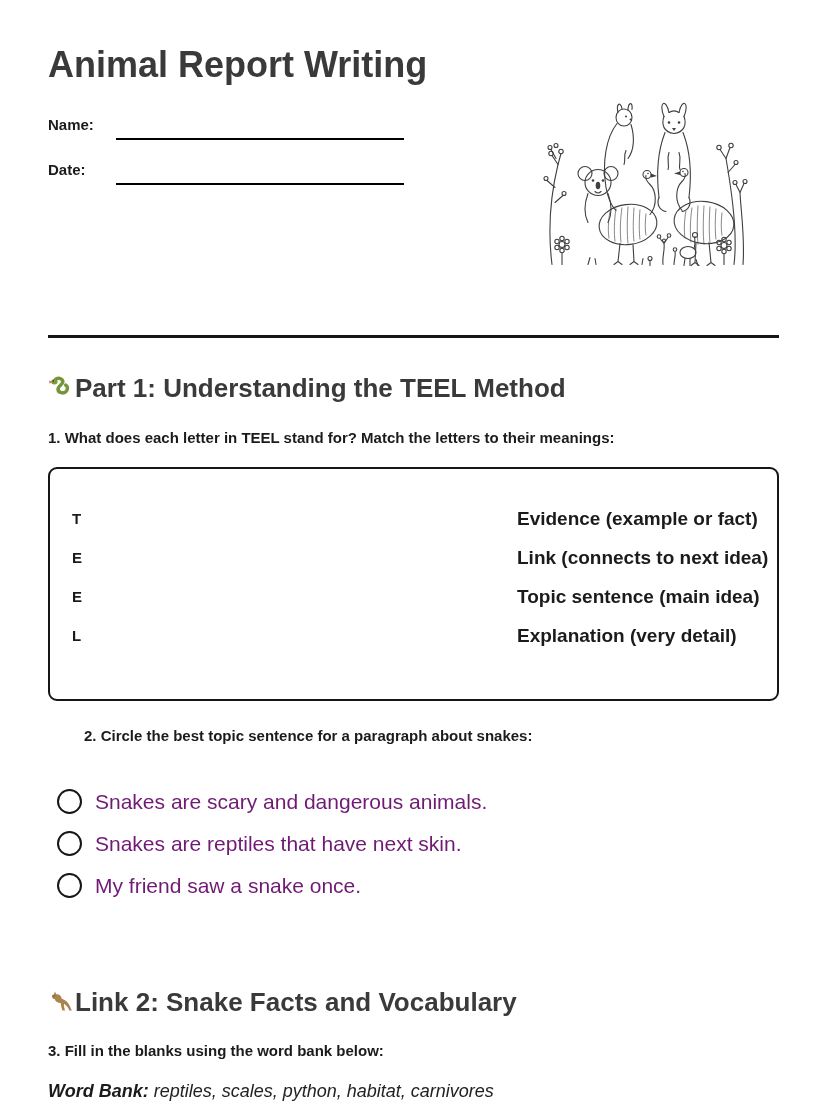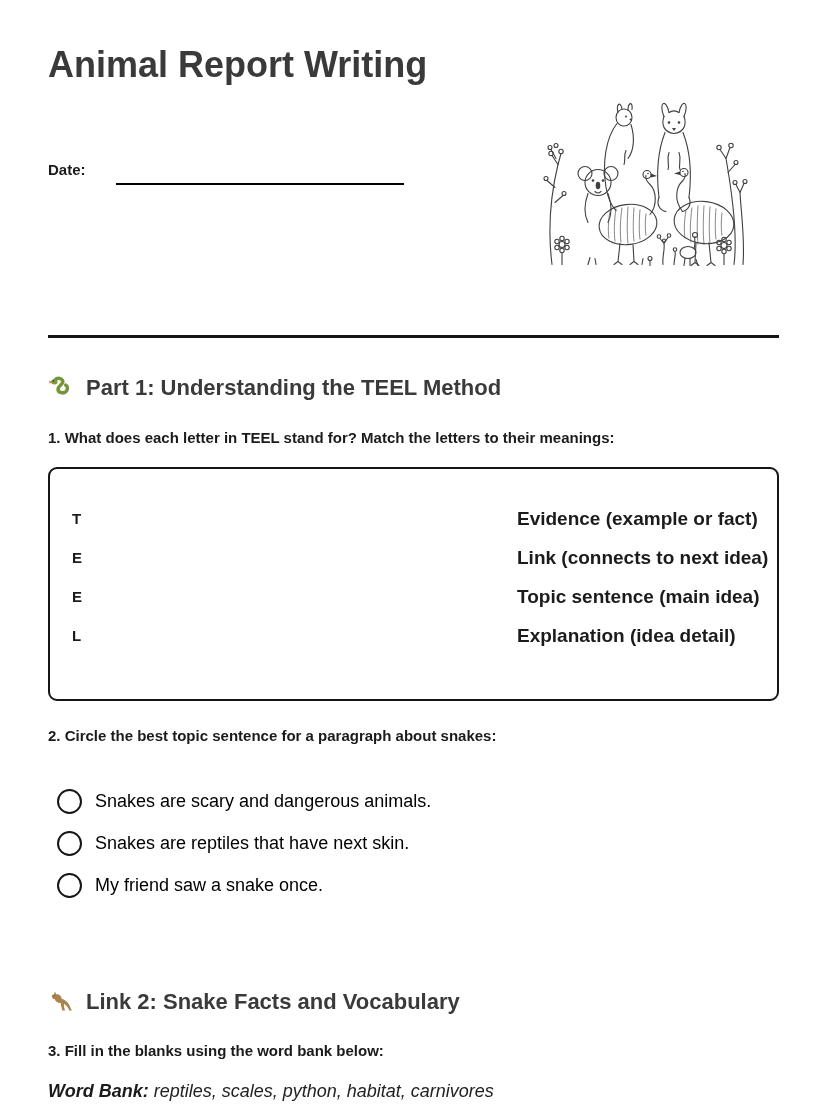--- a/index.html
+++ b/index.html
@@ -54,39 +54,38 @@
     left: 48px;
     top: 335px;
     width: 731px;
     border-top: 3px solid #161616;
   }
   .part-heading {
     position: absolute;
     left: 48px;
     display: flex;
     align-items: center;
-    gap: 11px;
-    font-size: 22px;
+    font-size: 26px;
     font-weight: 700;
     color: #3a3a3a;
     line-height: 32px;
   }
   .part-heading.p1 { top: 372px; }
   .part-heading.p2 { top: 986px; }
   .emoji-icon { flex: none; display: inline-flex; }
   .question {
     position: absolute;
     left: 48px;
     font-size: 15px;
     font-weight: 700;
     color: #1b1b1b;
     line-height: 18px;
   }
   .q1 { top: 429px; }
-  .q2 { top: 727px; }
+  .q2 { top: 727px; margin-left: 36px; }
   .q3 { top: 1042px; }
   .match-box {
     position: absolute;
     left: 48px;
     top: 467px;
     width: 731px;
     height: 234px;
     box-sizing: border-box;
     border: 2px solid #161616;
     border-radius: 9px;
@@ -105,21 +104,21 @@
   .option-row { display: flex; align-items: center; height: 25px; margin-bottom: 17px; }
   .radio-circle {
     box-sizing: border-box;
     width: 25px; height: 25px;
     border: 2.5px solid #161616;
     border-radius: 50%;
     flex: none;
     background: #fff;
     cursor: pointer;
   }
-  .option-label { margin-left: 13px; font-size: 18px; color: #000000; }
+  .option-label { margin-left: 13px; font-size: 21px; color: #701a75; }
   .word-bank {
     position: absolute;
     left: 48px;
     top: 1082px;
     font-size: 18px;
     color: #222;
     line-height: 19px;
     font-style: italic;
   }
   .word-bank b { font-weight: 700; color: #1b1b1b; }
@@ -127,20 +126,24 @@
   .art-fill { fill: #3f3f3f; stroke: none; }
   .art-hatch { stroke: #555; stroke-width: 0.7; fill: none; }
 </style>
 </head>
 <body>
 
 <div class="page">
 
   <h1 class="title">Animal Report Writing</h1>
 
+  <div class="field-row name">
+    <span class="field-label">Name:</span>
+    <span class="field-line"></span>
+  </div>
 
   <div class="field-row date">
     <span class="field-label">Date:</span>
     <span class="field-line"></span>
   </div>
 
   <div class="illustration">
     <svg viewBox="0 0 210 177" width="210" height="178" xmlns="http://www.w3.org/2000/svg">
 
       <g class="art">
@@ -313,21 +316,21 @@
     <div class="match-row">
       <span class="match-letter">E</span>
       <span class="match-meaning">Link (connects to next idea)</span>
     </div>
     <div class="match-row">
       <span class="match-letter">E</span>
       <span class="match-meaning">Topic sentence (main idea)</span>
     </div>
     <div class="match-row">
       <span class="match-letter">L</span>
-      <span class="match-meaning">Explanation (idea detail)</span>
+      <span class="match-meaning">Explanation (very detail)</span>
     </div>
   </div>
 
   <div class="question q2">2. Circle the best topic sentence for a paragraph about snakes:</div>
 
   <div class="options">
     <div class="option-row">
       <span class="radio-circle"></span>
       <span class="option-label">Snakes are scary and dangerous animals.</span>
     </div>

